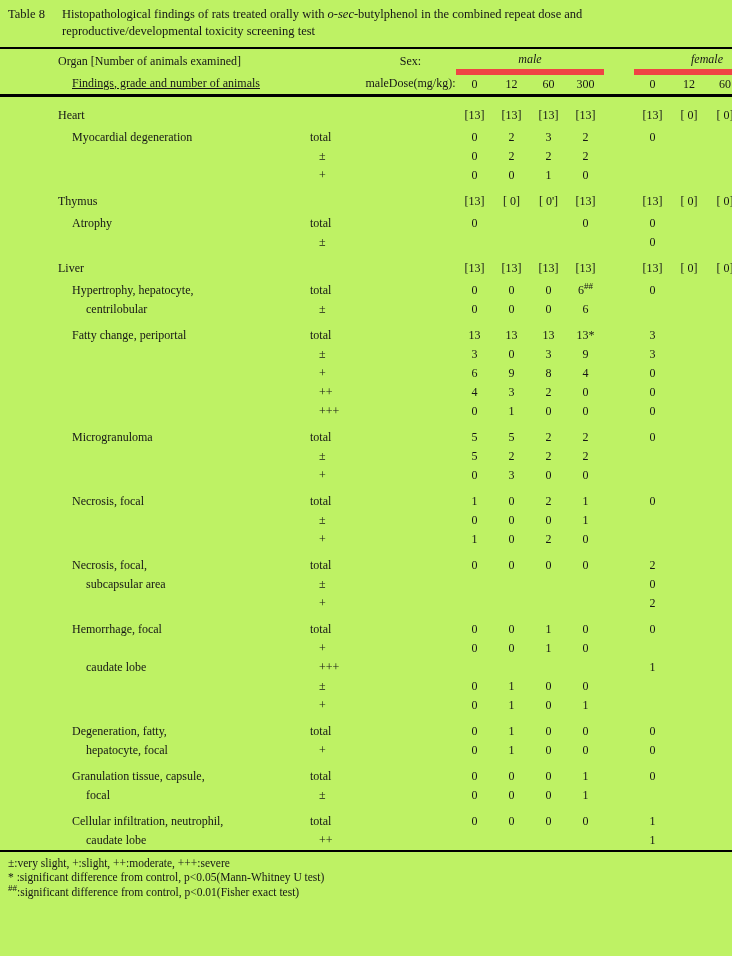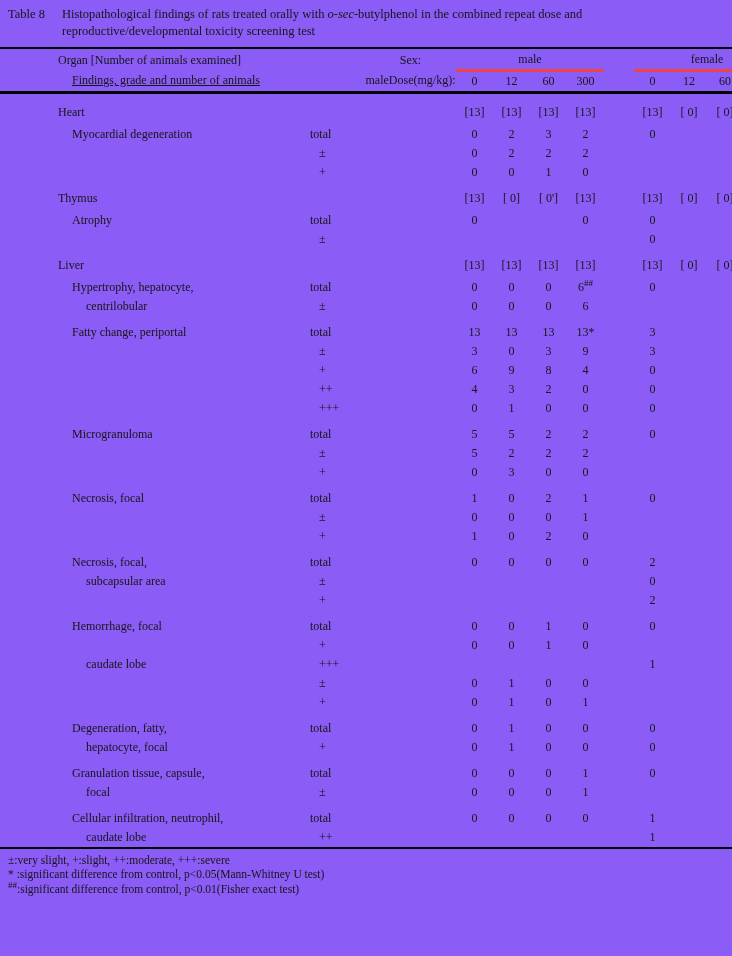--- a/index.html
+++ b/index.html
@@ -1,18 +1,18 @@
 <!DOCTYPE html>
 <html><head>
 <meta charset="utf-8">
 <style>
   html, body { margin: 0; padding: 0; background: #ffffff; }
   .page {
     width: 732px; height: 956px;
-    background: #8b5cf6; color: #161616;
+    background: #bef264; color: #161616;
     font-family: "Liberation Serif", serif;
     font-size: 12px;
     overflow: hidden;
     box-sizing: border-box;
   }
   
   .title-block { display: flex; padding: 6px 8px 0 8px; line-height: 17px; font-size: 12.5px; }
   .tlabel { width: 54px; flex: none; }
   .ttext  { flex: 1; }
   
@@ -21,21 +21,21 @@
   .rule-mid    { height: 2.5px; }
   .rule-bottom { height: 2px;   }
   
   table { width: 732px; table-layout: fixed; border-collapse: collapse; margin-left: 48px; }
   td { padding: 0; height: 19px; font-size: 12px; vertical-align: middle; white-space: nowrap; overflow: visible; }
   .htable { margin-top: 1px; }
   .btable { margin-top: 2px; }
   .h-name1 { padding-left: 10px; }
   .h-name2 { padding-left: 24px; text-decoration: underline; }
   .h-mid   { padding-left: 67px; text-align: center; }
-  .h-group { text-align: center; border-bottom: 3px solid #ef4444; }
+  .h-group { text-align: center; border-bottom: 6px solid #ef4444; font-style: italic; }
   .num     { text-align: center; }
   .c-org   { padding-left: 10px; }
   .c-find  { padding-left: 24px; }
   .c-sub   { padding-left: 38px; }
   .c-grade { padding-left: 12px; }
   .c-grade.sym { padding-left: 21px; }
   tr.bs    > td { padding-top: 7px; }
   tr.bs-sm > td { padding-top: 3px; }
   sup { font-size: 9px; line-height: 0; vertical-align: super; }
   

